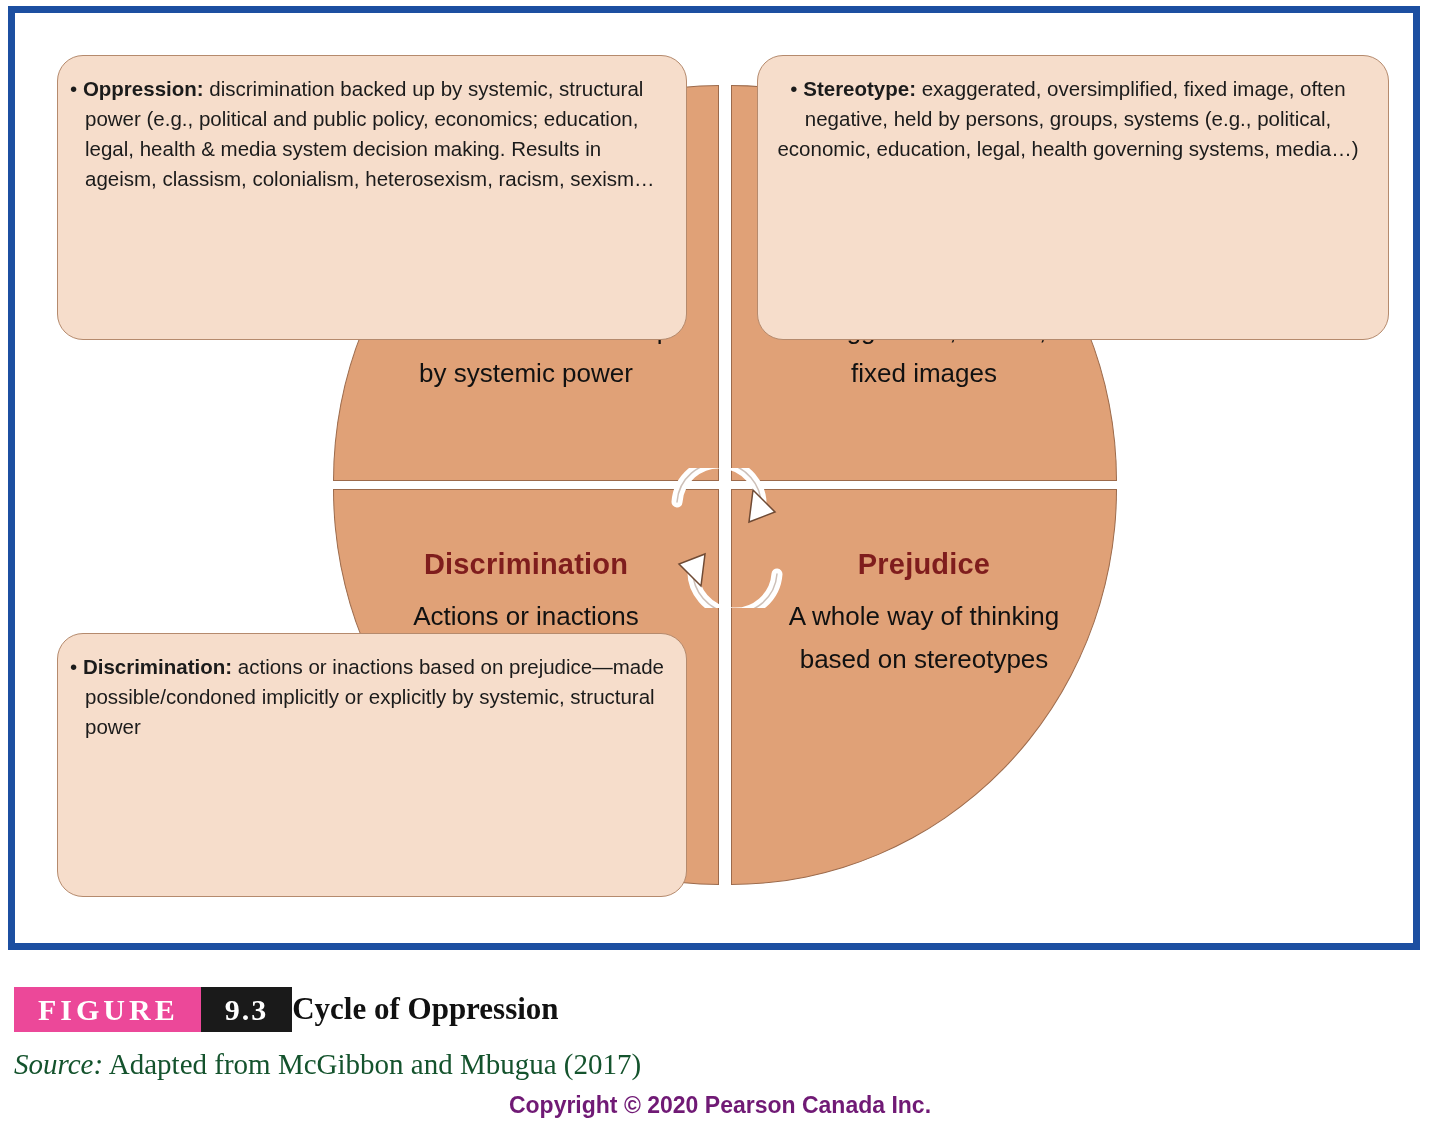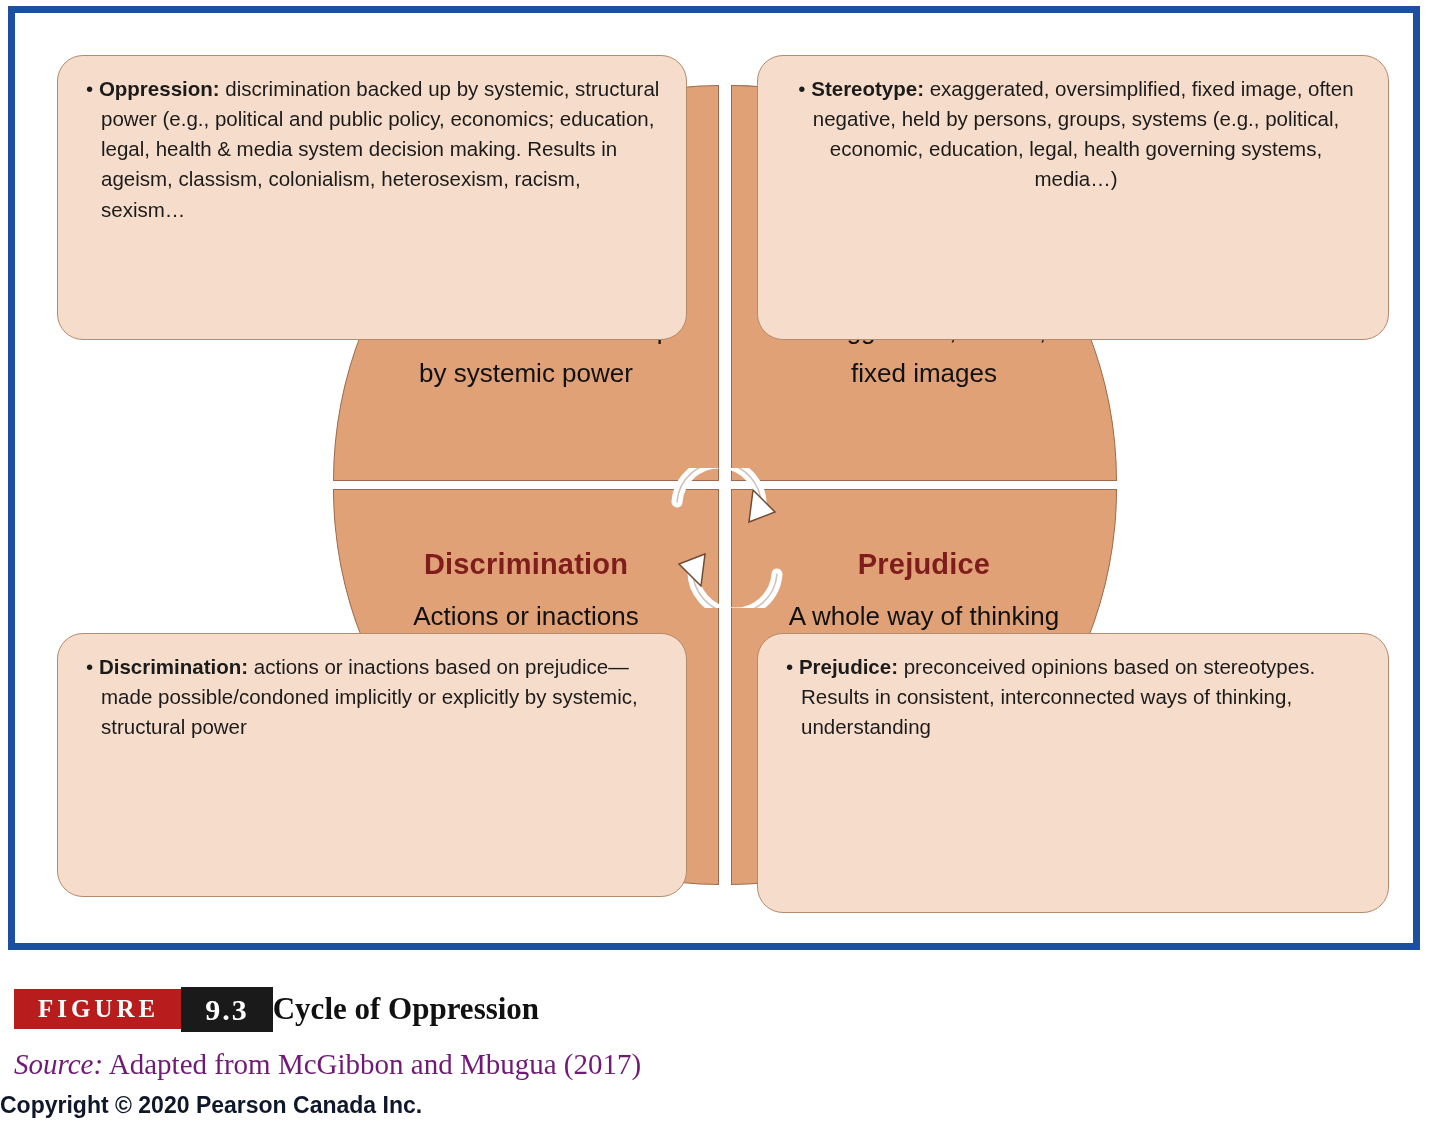--- a/index.html
+++ b/index.html
@@ -99,21 +99,21 @@
     pointer-events: none;
   }
 
   
   .callout {
     position: absolute;
     background: #f6ddcb;
     border: 1px solid #b58a6d;
     border-radius: 26px;
     box-sizing: border-box;
-    padding: 18px 22px 18px 28px;
+    padding: 18px 22px 18px 12px;
     color: #1b1b1b;
   }
   .callout p {
     margin: 0;
     font-size: 20.5px;
     line-height: 1.47;
     text-indent: -15px;
     padding-left: 15px;
   }
   .callout .bullet-term {
@@ -143,25 +143,25 @@
   #caption-row {
     position: absolute;
     left: 14px;
     top: 986px;
     width: 1400px;
     height: 46px;
     display: flex;
     align-items: center;
   }
   #figure-word {
-    background: #b91c1c;
+    background: #ec4899;
     color: #ffffff;
     font-family: "Liberation Serif", serif;
     font-weight: bold;
-    font-size: 25px;
+    font-size: 30px;
     letter-spacing: 4px;
     padding: 6px 22px 6px 24px;
     line-height: 1.1;
   }
   #figure-number {
     background: #1a1a1a;
     color: #ffffff;
     font-family: "Liberation Serif", serif;
     font-weight: bold;
     font-size: 30px;
@@ -175,34 +175,35 @@
     font-weight: bold;
     font-size: 31px;
     color: #111111;
   }
   #source-line {
     position: absolute;
     left: 14px;
     top: 1048px;
     font-family: "Liberation Serif", serif;
     font-size: 29px;
-    color: #701a75;
+    color: #14532d;
   }
   #source-line .src-label {
     font-style: italic;
   }
   #copyright-line {
     position: absolute;
     left: 0;
     top: 1092px;
     width: 1440px;
+    text-align: center;
     font-family: "Liberation Sans", sans-serif;
     font-weight: bold;
     font-size: 23px;
-    color: #0f172a;
+    color: #701a75;
   }
 </style>
 </head>
 <body>
 
 <div id="figure-frame">
   <div id="figure-canvas">
 
     <div id="wheel">
 
@@ -251,25 +252,20 @@
         <span>•&nbsp;</span><span class="bullet-term">Stereotype:</span><span> exaggerated, oversimplified, fixed image, often negative, held by persons, groups, systems (e.g., political, economic, education, legal, health governing systems, media…)</span>
       </p>
     </div>
 
     <div class="callout" id="callout-discrimination">
       <p>
         <span>•&nbsp;</span><span class="bullet-term">Discrimination:</span><span> actions or inactions based on prejudice—made possible/condoned implicitly or explicitly by systemic, structural power</span>
       </p>
     </div>
 
-    <div class="callout" id="callout-prejudice">
-      <p>
-        <span>•&nbsp;</span><span class="bullet-term">Prejudice:</span><span> preconceived opinions based on stereotypes. Results in consistent, interconnected ways of thinking, understanding</span>
-      </p>
-    </div>
 
   </div>
 </div>
 
 <div id="caption-row">
   <div id="figure-word">FIGURE</div>
   <div id="figure-number">9.3</div>
   <div id="figure-caption-title">Cycle of Oppression</div>
 </div>
 

